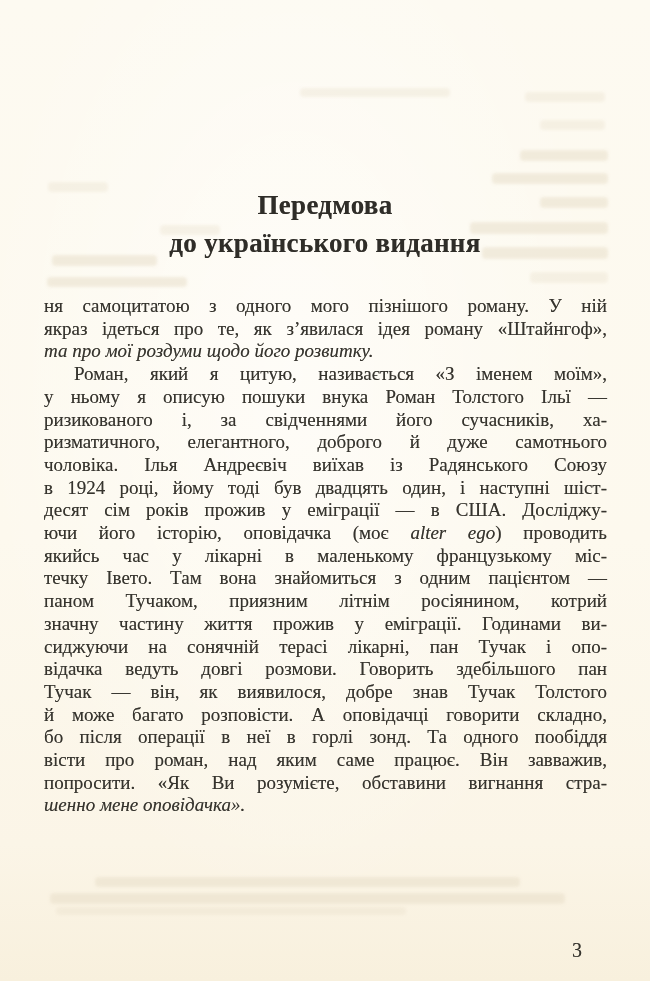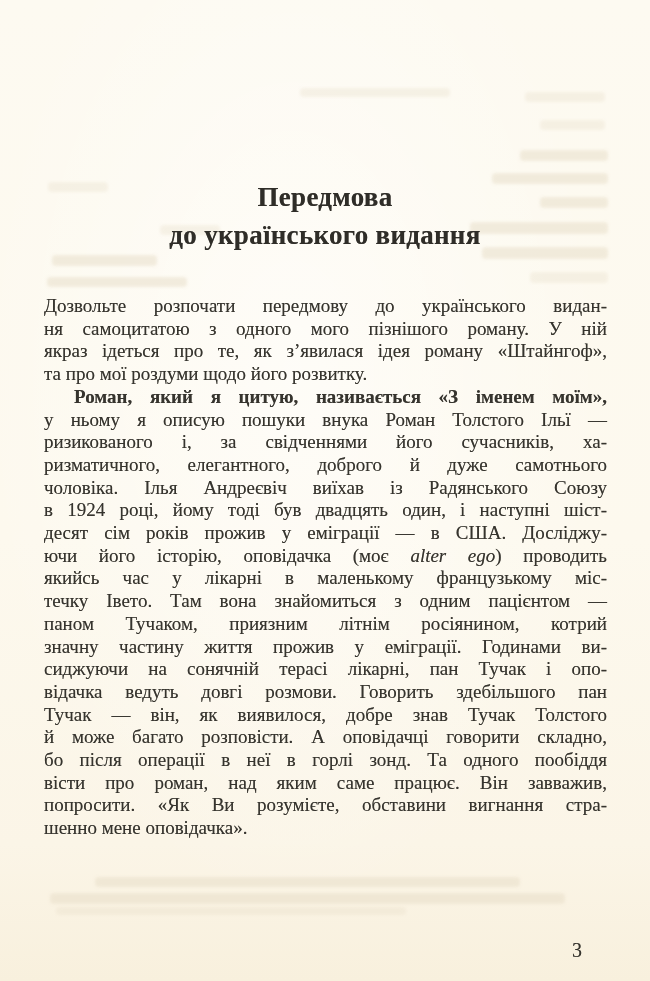--- a/index.html
+++ b/index.html
@@ -29,21 +29,21 @@
     filter: blur(1.7px);
     background: #e7ddc7;
     opacity: 0.5;
   }
   .ghost.faint { opacity: 0.32; }
   .title {
     position: absolute;
     left: 0;
     right: 0;
     top: 170px;
-    margin: 8px;
+    margin: 16px;
     text-align: center;
     font-size: 27px;
     line-height: 38px;
     font-weight: bold;
     letter-spacing: 0.3px;
     color: #2f2d28;
     text-shadow: 0 0 0.4px rgba(47,45,40,0.55);
   }
   .body-text {
     position: absolute;
@@ -54,24 +54,24 @@
     line-height: 22.7px;
     color: #36342e;
     text-shadow: 0 0 0.35px rgba(54,52,46,0.5);
   }
   .line {
     text-align: justify;
     text-align-last: justify;
   }
   .line.para-end {
     text-align-last: left;
+    font-style: italic;
   }
   .line.indent {
     text-indent: 30px;
-    font-weight: bold;
   }
   .line em {
     font-style: italic;
   }
   .page-number {
     position: absolute;
     left: 572px;
     top: 939px;
     font-size: 20px;
     color: #36342e;
@@ -99,21 +99,20 @@
   <div class="ghost" style="left:95px;  top:877px; width:425px; height:10px;"></div>
   <div class="ghost" style="left:50px;  top:893px; width:515px; height:11px;"></div>
   <div class="ghost faint" style="left:56px;  top:907px; width:350px; height:8px;"></div>
 
   <h1 class="title">
     <div>Передмова</div>
     <div>до українського видання</div>
   </h1>
 
   <div class="body-text">
-    <div class="line">Дозвольте розпочати передмову до українського видан-</div>
     <div class="line">ня самоцитатою з одного мого пізнішого роману. У ній</div>
     <div class="line">якраз ідеться про те, як з’явилася ідея роману «Штайнгоф»,</div>
     <div class="line para-end">та про мої роздуми щодо його розвитку.</div>
     <div class="line indent">Роман, який я цитую, називається «З іменем моїм»,</div>
     <div class="line">у ньому я описую пошуки внука Роман Толстого Ільї —</div>
     <div class="line">ризикованого і, за свідченнями його сучасників, ха-</div>
     <div class="line">ризматичного, елегантного, доброго й дуже самотнього</div>
     <div class="line">чоловіка. Ілья Андреєвіч виїхав із Радянського Союзу</div>
     <div class="line">в 1924 році, йому тоді був двадцять один, і наступні шіст-</div>
     <div class="line">десят сім років прожив у еміграції — в США. Досліджу-</div>

